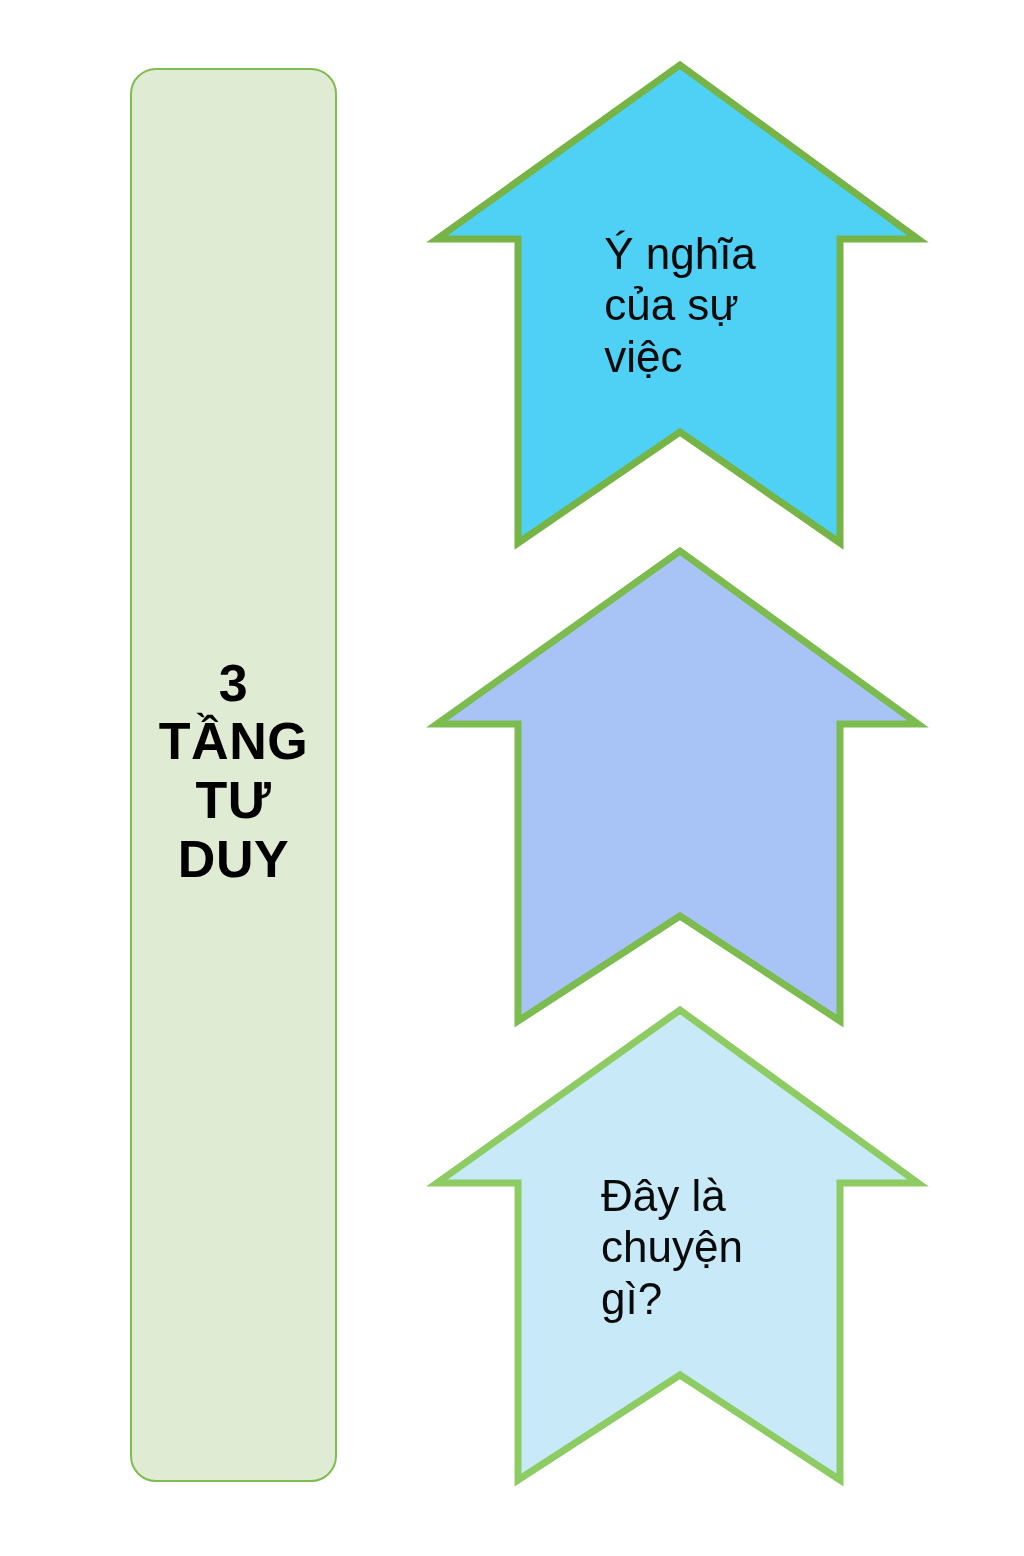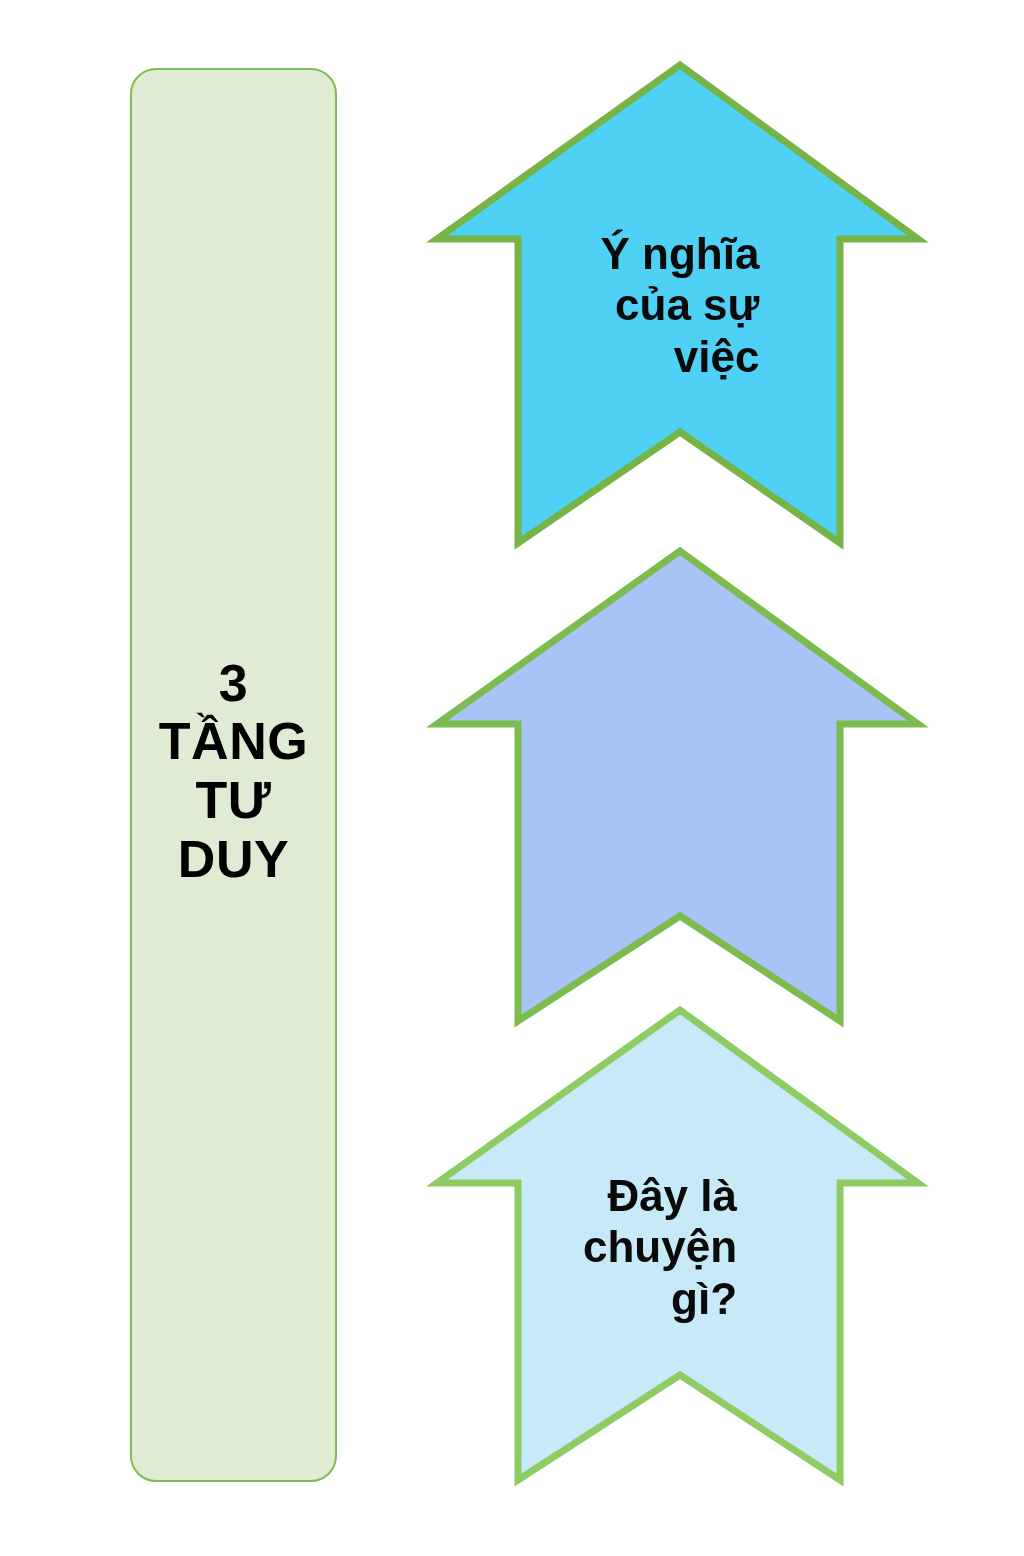--- a/index.html
+++ b/index.html
@@ -69,31 +69,31 @@
   .arrow-text-box {
     position: absolute;
     display: flex;
     align-items: center;
     justify-content: center;
     text-align: center;
     pointer-events: auto;
   }
   .arrow-text {
     font-size: 44px;
-    font-weight: bold;
+    font-weight: normal;
     color: #0a0a0a;
     line-height: 1.16;
-    text-align: right;
+    text-align: left;
     white-space: pre-line;
   }
 
   
   .tb-top    { left: 500px; top: 190px;  width: 360px; height: 230px; }
   .tb-middle { left: 500px; top: 672px;  width: 360px; height: 230px; }
-  .tb-bottom { left: 480px; top: 1132px; width: 360px; height: 230px; }
+  .tb-bottom { left: 492px; top: 1132px; width: 360px; height: 230px; }
 </style>
 </head>
 <body style="background: rgb(255, 255, 255);">
 
 <div id="canvas">
 
   <div class="label-panel" style="background: rgb(223, 235, 211); border-color: rgb(127, 188, 82);">
     <div class="label-panel-text">3
 TẦNG
 TƯ

